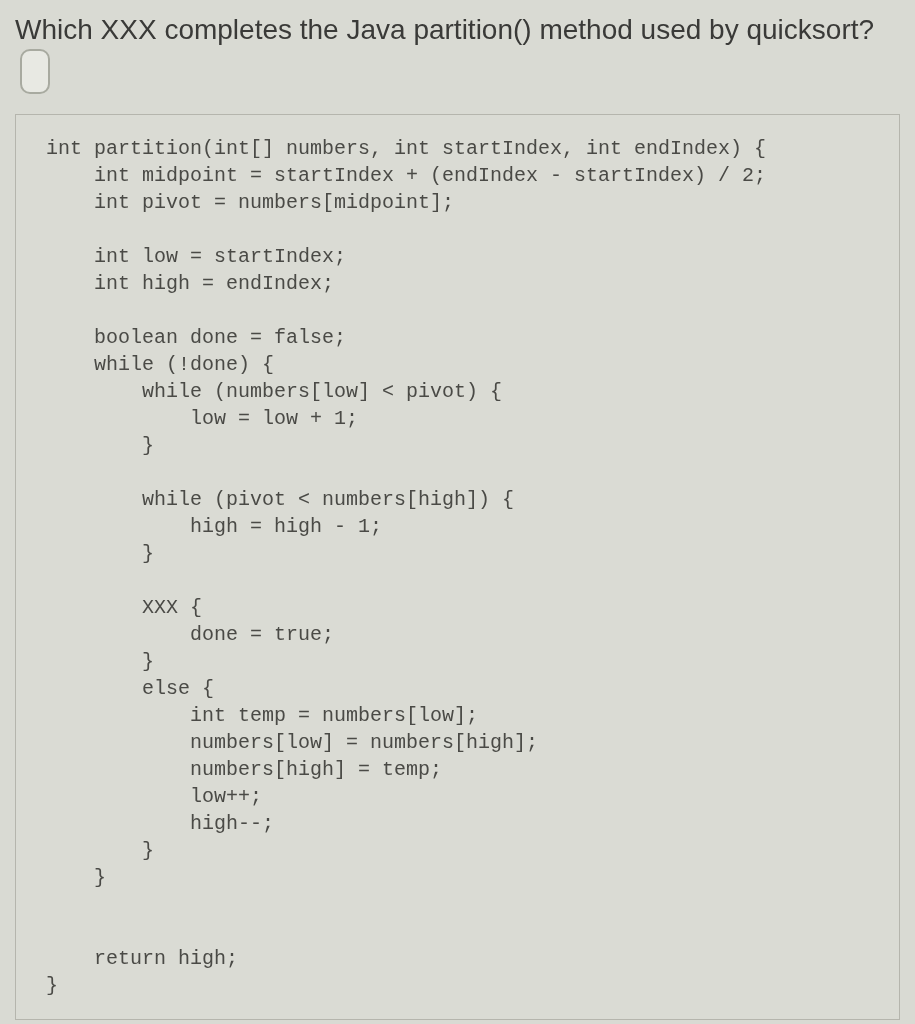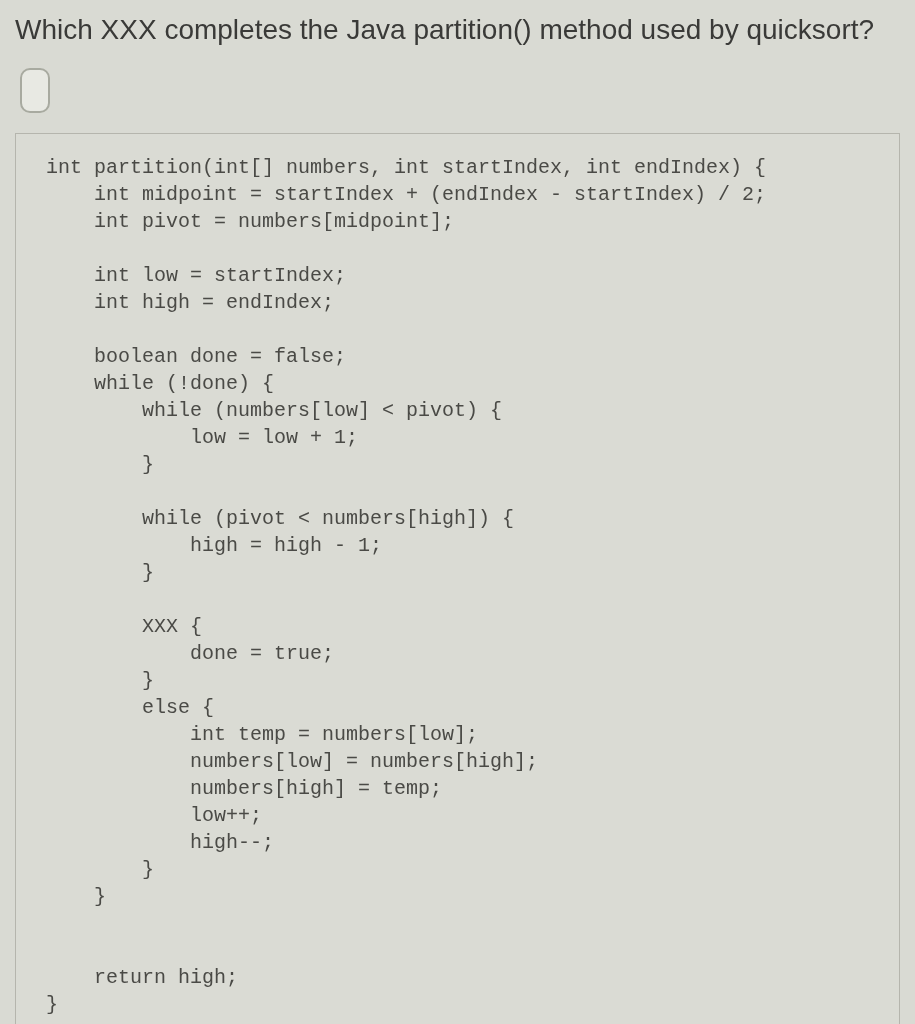--- a/index.html
+++ b/index.html
@@ -11,21 +11,21 @@
       width: 915px;
       height: 1024px;
       background: #d9dad3;
       font-family: Arial, Helvetica, sans-serif;
       padding: 12px 15px;
       overflow: hidden;
     }
     .question-text {
       font-size: 28px;
       color: #3a3a38;
-      margin-bottom: 20px;
+      margin-bottom: 1px;
       line-height: 1.3;
     }
     .input-placeholder {
       width: 30px;
       height: 45px;
       border: 2px solid #a8aaa0;
       border-radius: 10px;
       background: #e8e9e3;
       margin-bottom: 20px;
       margin-left: 5px;

